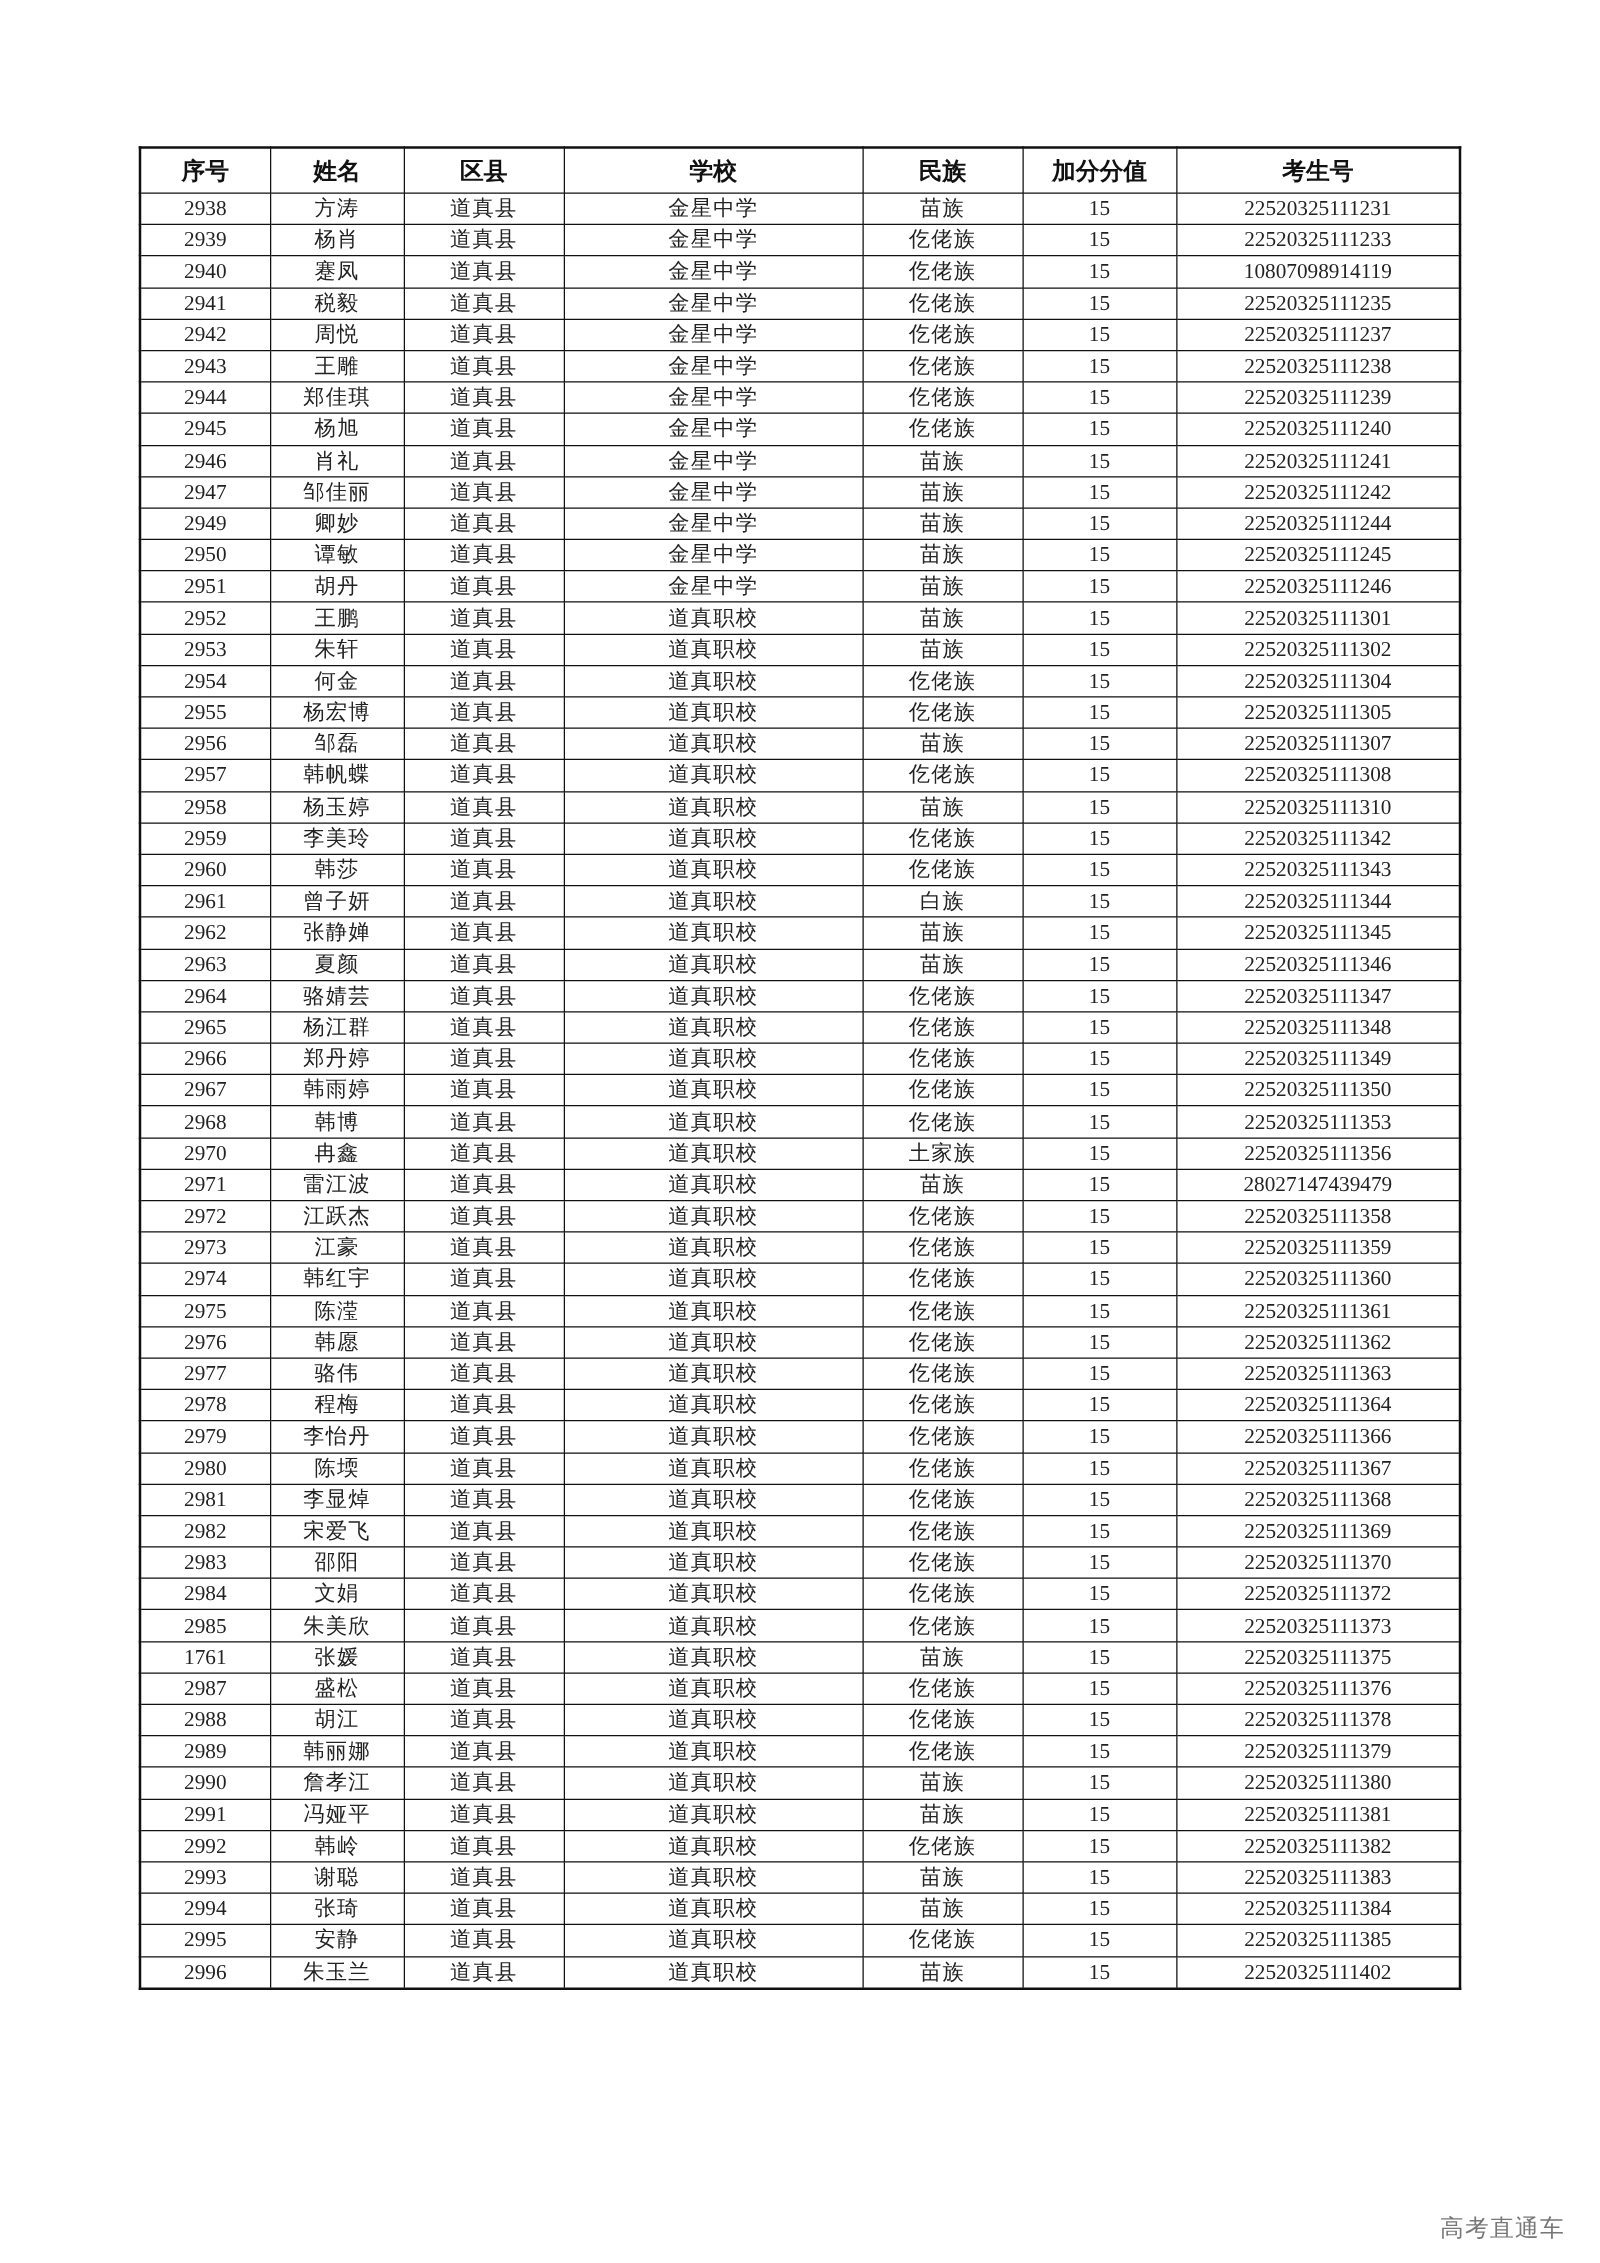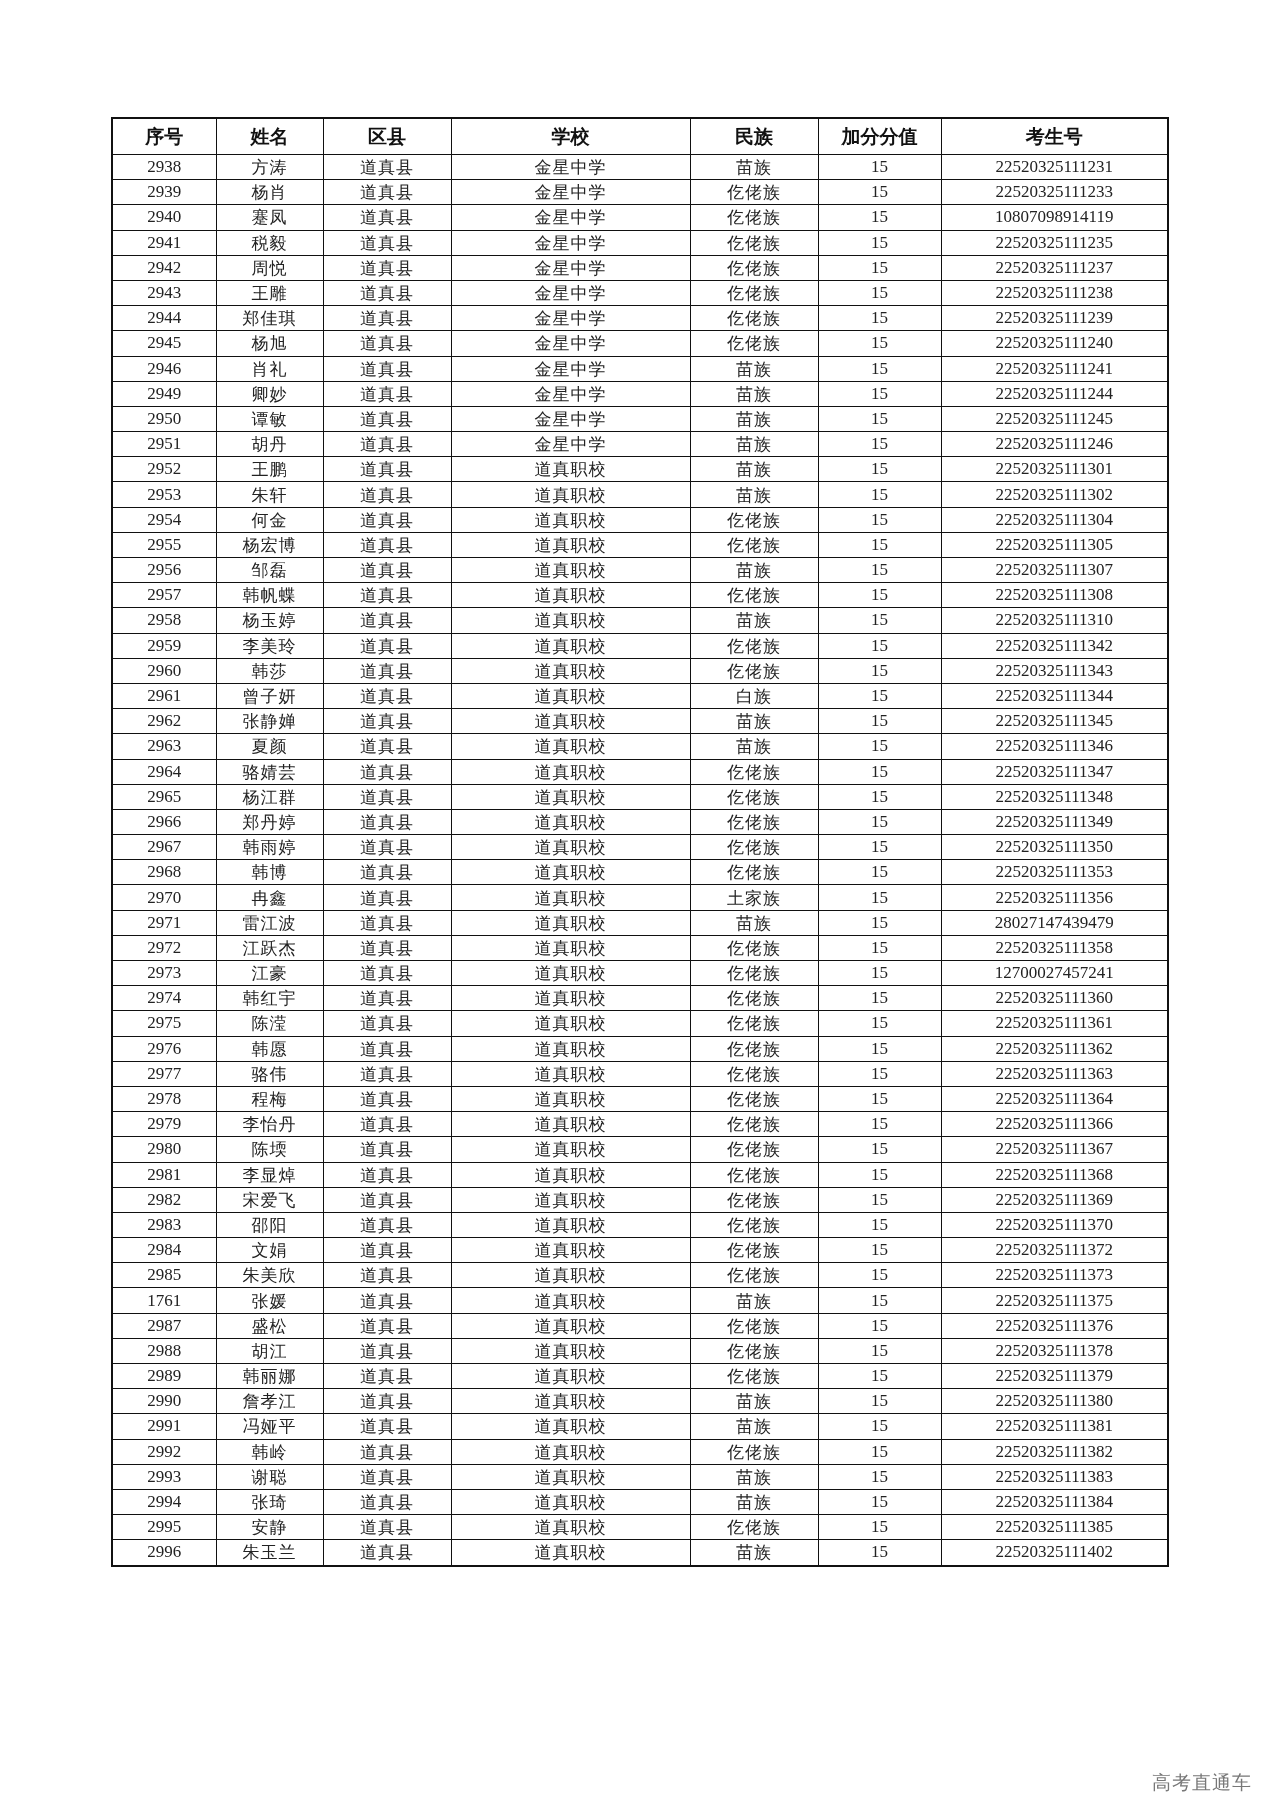--- a/index.html
+++ b/index.html
@@ -121,20 +121,29 @@
         <tr>
           <td class="num">2946</td>
           <td class="cjk">肖礼</td>
           <td class="cjk">道真县</td>
           <td class="cjk">金星中学</td>
           <td class="cjk">苗族</td>
           <td class="pts">15</td>
           <td class="eid">22520325111241</td>
         </tr>
         <tr>
+          <td class="num">2947</td>
+          <td class="cjk">邹佳丽</td>
+          <td class="cjk">道真县</td>
+          <td class="cjk">金星中学</td>
+          <td class="cjk">苗族</td>
+          <td class="pts">15</td>
+          <td class="eid">22520325111242</td>
+        </tr>
+        <tr>
           <td class="num">2949</td>
           <td class="cjk">卿妙</td>
           <td class="cjk">道真县</td>
           <td class="cjk">金星中学</td>
           <td class="cjk">苗族</td>
           <td class="pts">15</td>
           <td class="eid">22520325111244</td>
         </tr>
         <tr>
           <td class="num">2950</td>
@@ -334,21 +343,21 @@
           <td class="pts">15</td>
           <td class="eid">22520325111358</td>
         </tr>
         <tr>
           <td class="num">2973</td>
           <td class="cjk">江豪</td>
           <td class="cjk">道真县</td>
           <td class="cjk">道真职校</td>
           <td class="cjk">仡佬族</td>
           <td class="pts">15</td>
-          <td class="eid">12700027457241</td>
+          <td class="eid">22520325111359</td>
         </tr>
         <tr>
           <td class="num">2974</td>
           <td class="cjk">韩红宇</td>
           <td class="cjk">道真县</td>
           <td class="cjk">道真职校</td>
           <td class="cjk">仡佬族</td>
           <td class="pts">15</td>
           <td class="eid">22520325111360</td>
         </tr>

